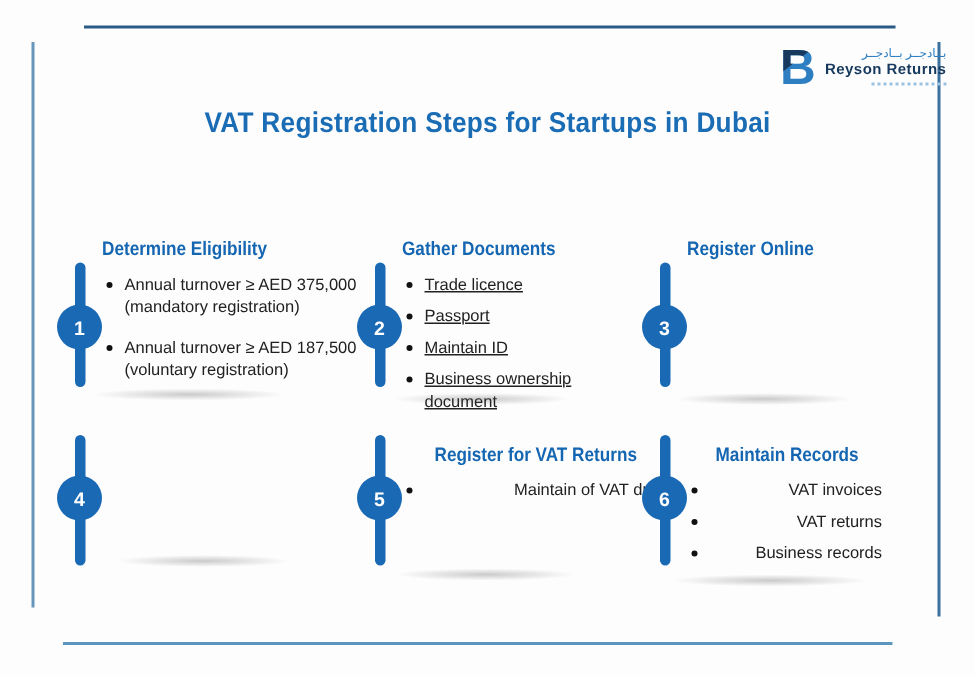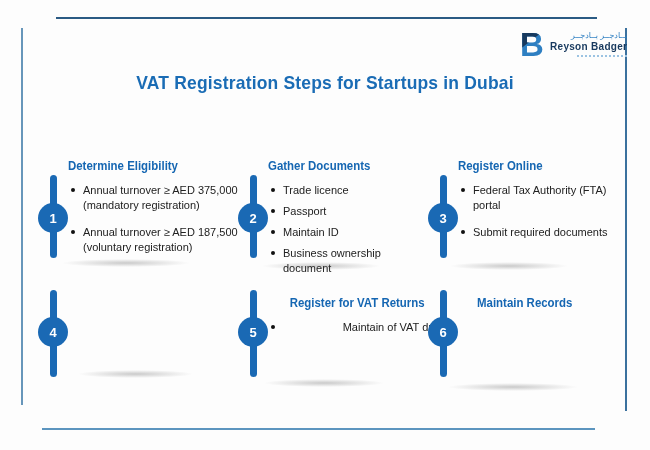--- a/index.html
+++ b/index.html
@@ -49,21 +49,21 @@
   .bullets{list-style:none;margin:9px 0 0 0;padding:0;}
   .bullets li{
     position:relative;padding-left:15px;font-size:11px;line-height:1.35;color:#212121;
     margin-bottom:7px;
   }
   .bullets li::before{
     content:"";position:absolute;left:3px;top:5px;width:4px;height:4px;border-radius:50%;background:#111;
   }
   .s1 .bullets li{margin-bottom:12px;}
   .s1 .content{width:175px;}
-  .s2 .bullets li{margin-bottom:6px;}
+  .s2 .bullets li{margin-bottom:6px;text-decoration:underline;}
   .s2 .content{width:125px;}
   .s3 .bullets li{margin-bottom:12px;}
   .s3 .content{width:158px;}
   .s5 .bullets li{margin-bottom:9px;}
   .s5 .content{width:178px;}
   .s6 .bullets li{margin-bottom:6px;}
   .s6 .content{width:130px;}
   
   .shadow{
     position:absolute;height:8px;border-radius:50%;
@@ -85,21 +85,21 @@
       <defs>
           <clipPath id="bclip">
             <polygon points="0,0 27,0 0,21"></polygon>
           </clipPath>
         </defs>
       <text x="1" y="27" font-family="Liberation Sans, sans-serif" font-weight="bold" font-size="33" fill="#2e7fc2">B</text>
       <text x="1" y="27" font-family="Liberation Sans, sans-serif" font-weight="bold" font-size="33" fill="#17395e" clip-path="url(#bclip)">B</text>
     </svg>
     <div class="logo-text">
       <span class="logo-ar">بــادجــر بــادجــر</span>
-      <span class="logo-en">Reyson Badger</span>
+      <span class="logo-en">Reyson Returns</span>
       <span class="logo-microline"></span>
     </div>
   </div>
 
   <h1 class="title">VAT Registration Steps for Startups in Dubai</h1>
 
   <div class="step row1 s1" style="left:38px;top:158px;">
     <div class="rail">
       <div class="bar"></div>
       <div class="num">1</div>
@@ -129,24 +129,20 @@
     </div>
   </div>
 
   <div class="step row1 s3" style="left:428px;top:158px;">
     <div class="rail">
       <div class="bar"></div>
       <div class="num">3</div>
     </div>
     <div class="content">
       <h3 class="heading">Register Online</h3>
-      <ul class="bullets">
-        <li>Federal Tax Authority (FTA) portal</li>
-        <li>Submit required documents</li>
-      </ul>
     </div>
   </div>
 
   <div class="step row2 s4" style="left:38px;top:285px;">
     <div class="rail">
       <div class="bar"></div>
       <div class="num">4</div>
     </div>
   </div>
 
@@ -163,20 +159,25 @@
     </div>
   </div>
 
   <div class="step row2 s6" style="left:428px;top:285px;">
     <div class="rail">
       <div class="bar"></div>
       <div class="num">6</div>
     </div>
     <div class="content">
       <h3 class="heading">Maintain Records</h3>
+      <ul class="bullets">
+        <li>VAT invoices</li>
+        <li>VAT returns</li>
+        <li>Business records</li>
+      </ul>
     </div>
   </div>
 
   <div class="shadow" style="left:62px;top:259px;width:128px;"></div>
   <div class="shadow" style="left:262px;top:262px;width:118px;"></div>
   <div class="shadow" style="left:450px;top:262px;width:118px;"></div>
   <div class="shadow" style="left:78px;top:370px;width:115px;"></div>
   <div class="shadow" style="left:264px;top:379px;width:120px;"></div>
   <div class="shadow" style="left:448px;top:383px;width:130px;"></div>
 

